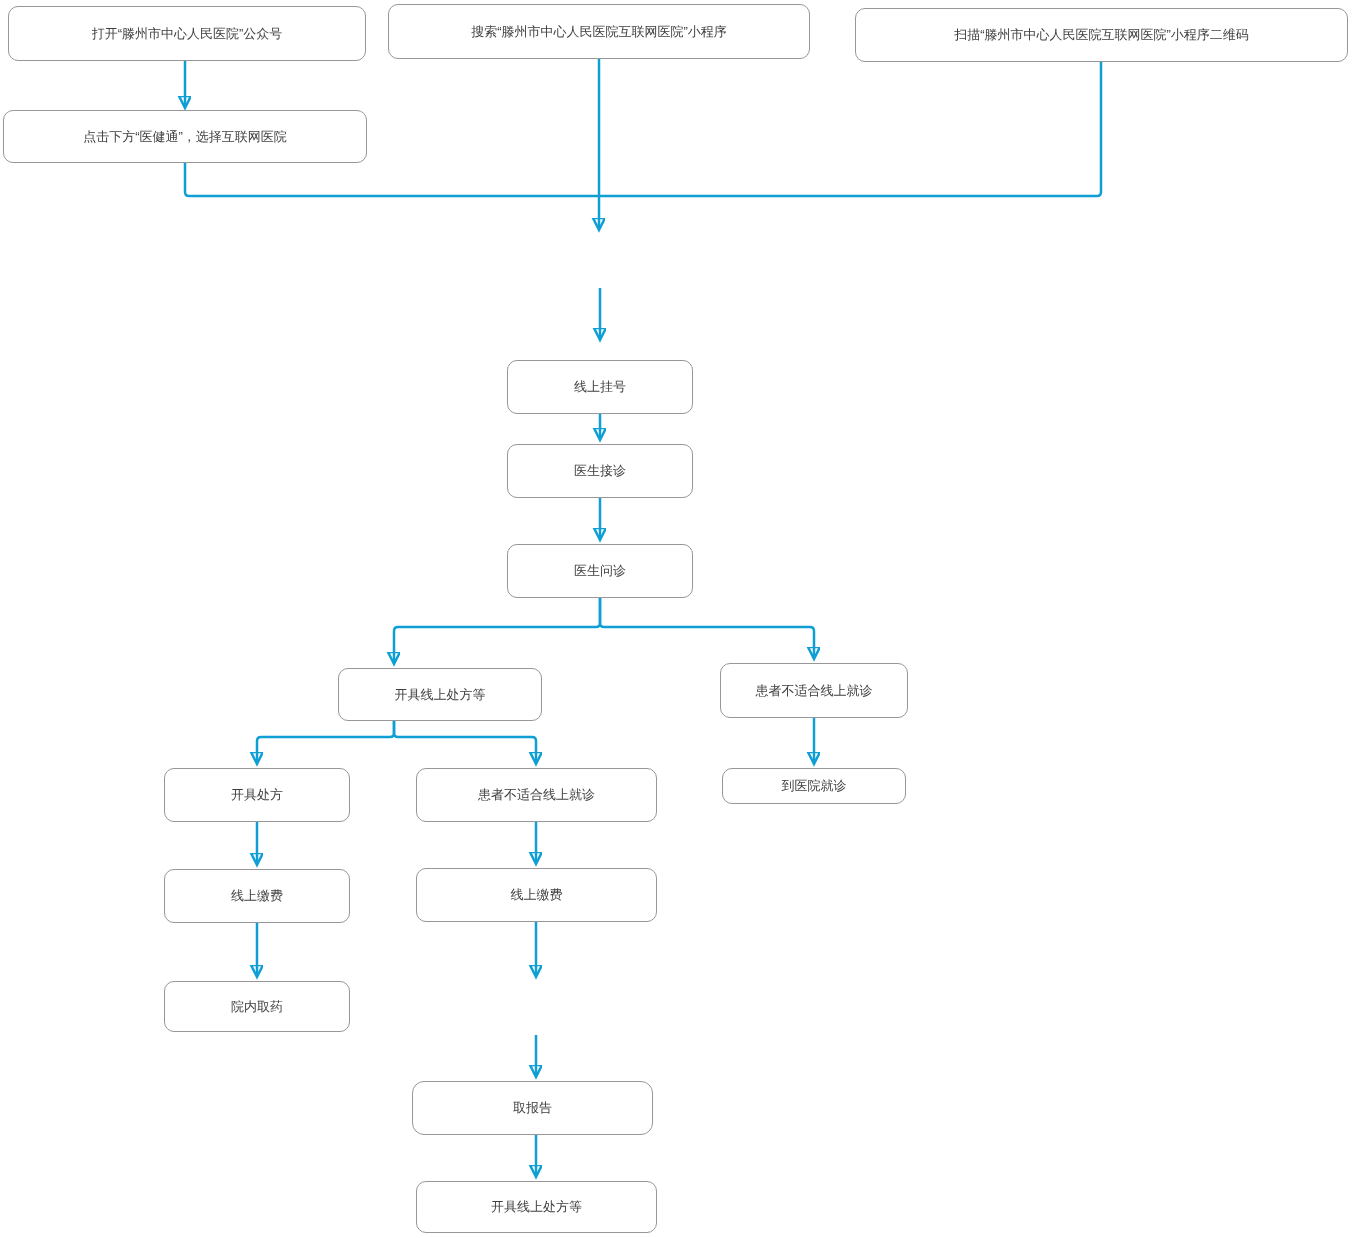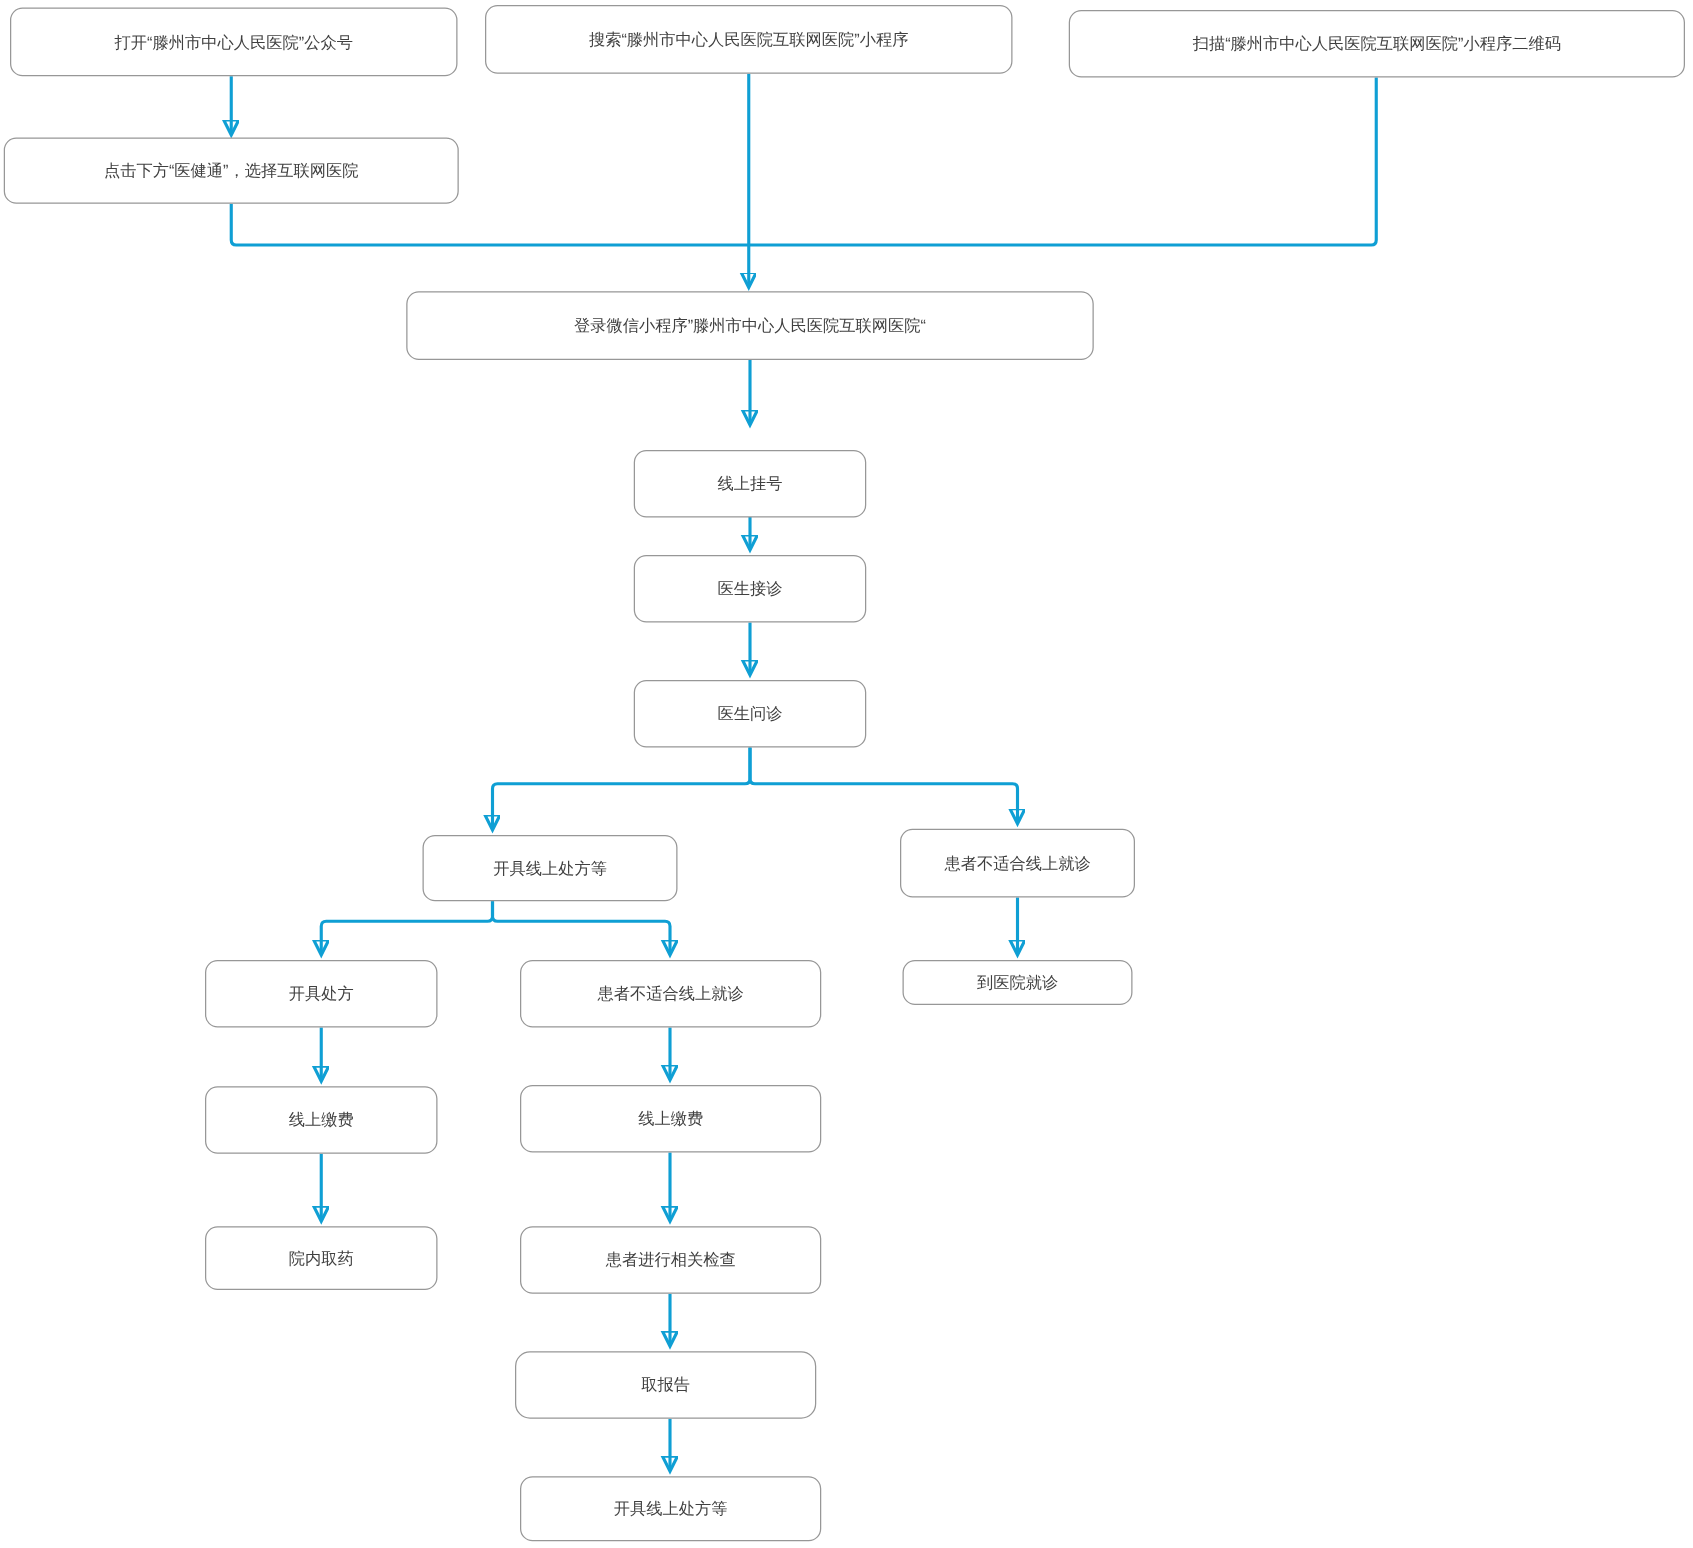--- a/index.html
+++ b/index.html
@@ -87,29 +87,27 @@
     <path d="M257,923 L257,975" marker-end="url(#arw)"></path>
     <path d="M536,922 L536,975" marker-end="url(#arw)"></path>
     <path d="M536,1035 L536,1075" marker-end="url(#arw)"></path>
     <path d="M536,1135 L536,1175" marker-end="url(#arw)"></path>
   </svg>
 
   <div class="node" id="n-open">打开“滕州市中心人民医院”公众号</div>
   <div class="node" id="n-click">点击下方“医健通”，选择互联网医院</div>
   <div class="node" id="n-search">搜索“滕州市中心人民医院互联网医院”小程序</div>
   <div class="node" id="n-scan">扫描“滕州市中心人民医院互联网医院”小程序二维码</div>
-  <div class="node" id="n-login">登录微信小程序”滕州市中心人民医院互联网医院“</div>
   <div class="node" id="n-register">线上挂号</div>
   <div class="node" id="n-accept">医生接诊</div>
   <div class="node" id="n-inquiry">医生问诊</div>
   <div class="node" id="n-rx-online">开具线上处方等</div>
   <div class="node" id="n-unsuitable">患者不适合线上就诊</div>
   <div class="node" id="n-rx">开具处方</div>
   <div class="node" id="n-exam-order">患者不适合线上就诊</div>
   <div class="node" id="n-visit">到医院就诊</div>
   <div class="node" id="n-pay-a">线上缴费</div>
   <div class="node" id="n-pay-b">线上缴费</div>
   <div class="node" id="n-pickup">院内取药</div>
-  <div class="node" id="n-exam-do">患者进行相关检查</div>
   <div class="node" id="n-report">取报告</div>
   <div class="node" id="n-revisit">开具线上处方等</div>
 
 </div>
 
 </body></html>

